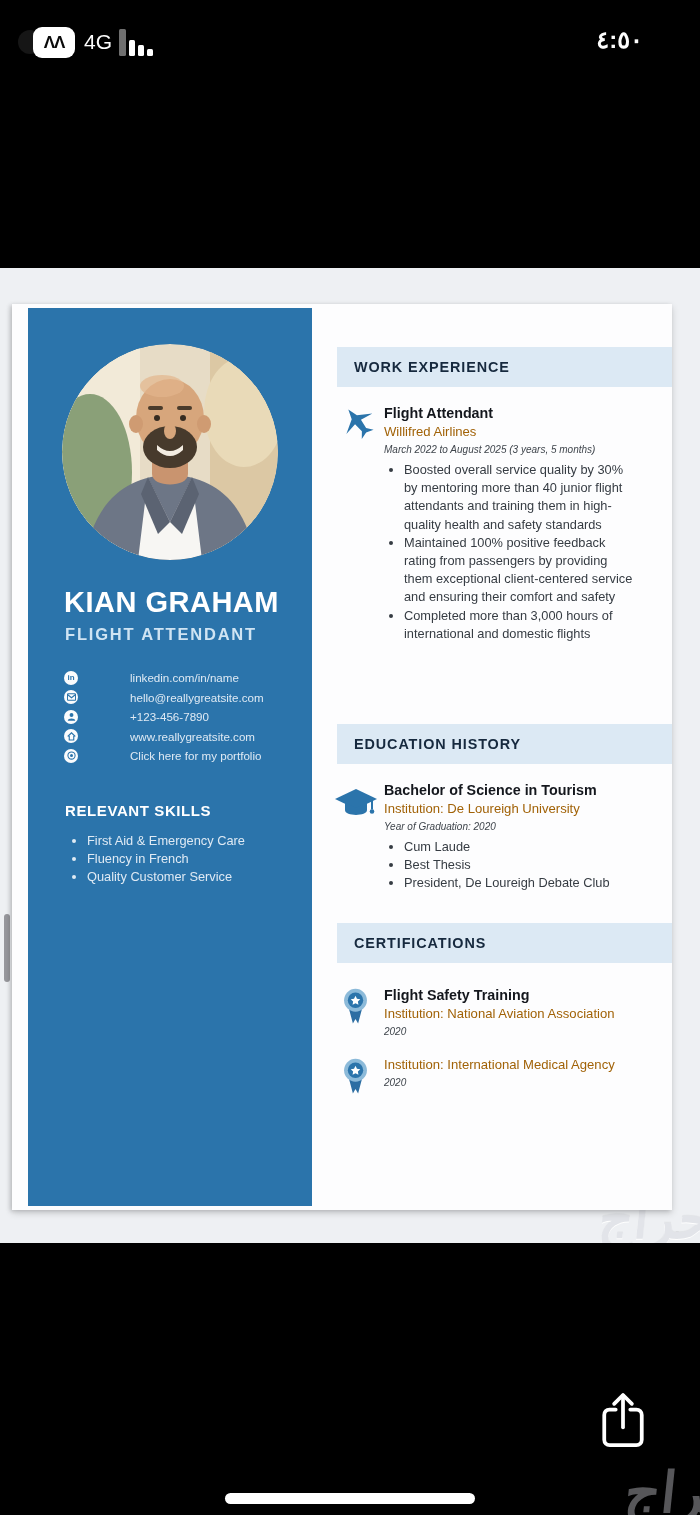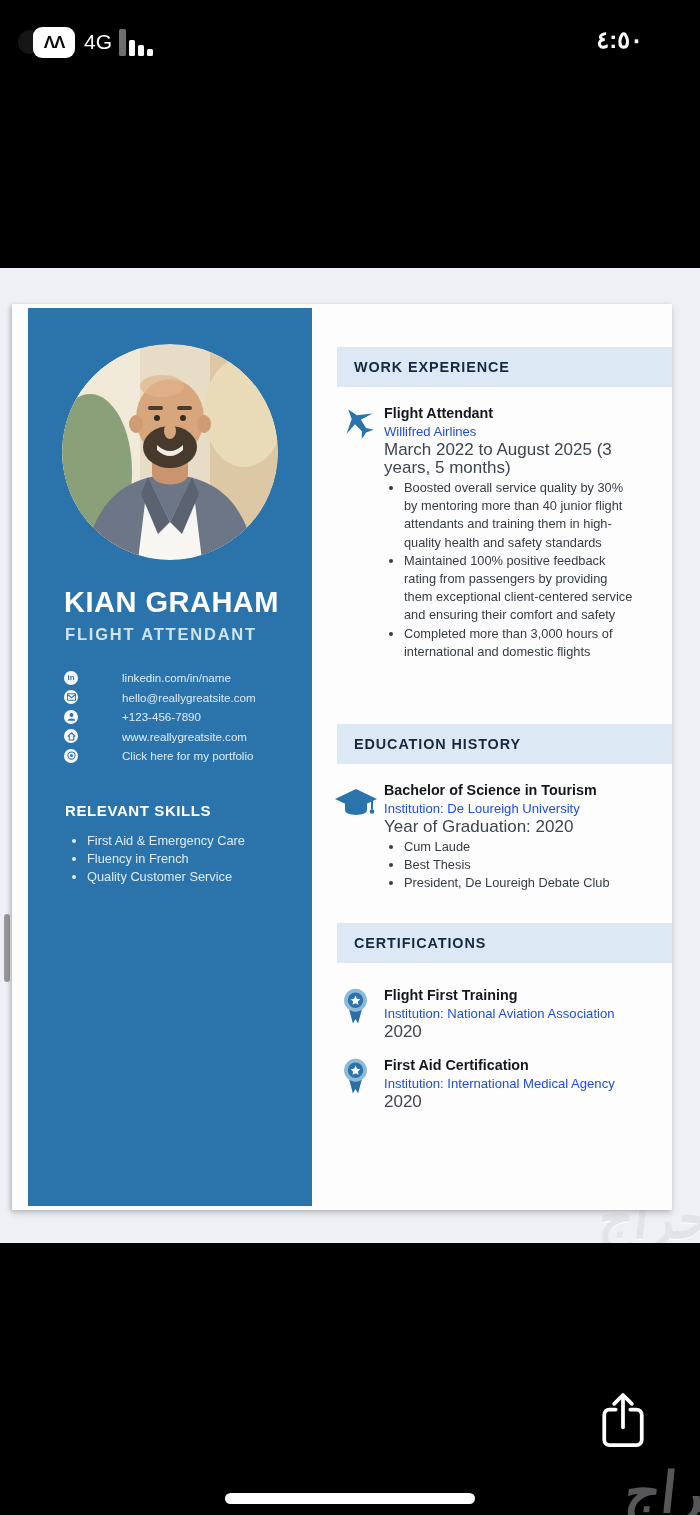--- a/index.html
+++ b/index.html
@@ -30,21 +30,21 @@
   
   .paper{position:absolute;left:12px;top:36px;width:660px;height:906px;background:#fdfdfe;
          box-shadow:-2px 1px 4px rgba(0,0,0,.14),0 3px 7px rgba(0,0,0,.16);}
 
   
   .sidebar{position:absolute;left:16px;top:4px;width:284px;height:898px;background:#2b74ab;}
   .photo{position:absolute;left:34px;top:36px;width:216px;height:216px;border-radius:50%;overflow:hidden;}
   .name{position:absolute;left:36px;top:278px;width:240px;color:#fff;font-size:29px;font-weight:800;letter-spacing:.5px;}
   .role{position:absolute;left:37px;top:317px;color:#cfe4f3;font-size:16.5px;font-weight:700;letter-spacing:1.8px;}
   .contact{position:absolute;left:36px;top:360px;margin:0;padding:0;list-style:none;}
-  .contact li{display:flex;align-items:center;gap:0;height:19.5px;}
+  .contact li{display:flex;align-items:center;gap:8px;height:19.5px;}
   .cicon{width:14px;height:14px;border-radius:50%;background:#fbfcfd;display:flex;align-items:center;justify-content:center;flex:0 0 14px;}
   .cicon svg{display:block;}
   .cicon .in-glyph{font-size:8px;font-weight:700;color:#2b74ab;line-height:1;}
   .ctext{color:#dfeaf4;font-size:11.6px;margin-left:44px;}
   .skills-h{position:absolute;left:37px;top:494px;color:#fff;font-size:15px;font-weight:800;letter-spacing:.6px;}
   .skills{position:absolute;left:42px;top:524px;margin:0;padding-left:17px;color:#dfeaf4;}
   .skills li{font-size:12.8px;line-height:18px;}
 
   
   .band{position:absolute;left:325px;width:335px;height:40px;background:#dce9f4;color:#16293e;
@@ -58,22 +58,22 @@
   .icon-cap{left:322px;top:483px;width:44px;height:34px;}
   .icon-rib1{left:330px;top:684px;width:27px;height:38px;}
   .icon-rib2{left:330px;top:754px;width:27px;height:38px;}
 
   .entry-text{position:absolute;left:372px;color:#3a4047;}
   .work-text{top:100px;width:250px;}
   .edu-text{top:477px;width:278px;}
   .cert1-text{top:682px;width:282px;}
   .cert2-text{top:752px;width:282px;}
   .e-title{color:#14171d;font-size:14.3px;font-weight:800;line-height:19px;}
-  .e-line{font-size:13.1px;line-height:18px;color:#1d4ed8;}
-  .e-italic{font-size:17px;line-height:18px;color:#3f454c;}
+  .e-line{font-size:13.1px;line-height:18px;color:#a16207;}
+  .e-italic{font-size:10px;line-height:18px;font-style:italic;color:#3f454c;}
   .e-bullets{margin:2px 0 0;padding-left:20px;}
   .e-bullets li{font-size:12.8px;line-height:18.2px;color:#363c43;}
   .e-bullets.tight li{line-height:18px;}
 
   
   .share-button{position:absolute;left:598px;top:1388px;width:50px;height:64px;cursor:pointer;}
   .bottom-watermark{position:absolute;right:-14px;top:1460px;font-size:56px;font-weight:700;color:#57575a;
                     transform:skewX(-6deg);}
   .home-indicator{position:absolute;left:225px;top:1493px;width:250px;height:11px;background:#fff;border-radius:6px;}
 </style>
@@ -225,32 +225,31 @@
       </div>
 
       <div class="band band-cert">CERTIFICATIONS</div>
       <svg class="entry-icon icon-rib1" viewBox="0 0 26 36">
         <polygon points="6,17 10.5,34 13,29.5 15.5,34 20,17" fill="#2d6ea3"></polygon>
         <circle cx="13" cy="11.5" r="11" fill="#8cbad9"></circle>
         <circle cx="13" cy="11.5" r="7.4" fill="#2b74ab"></circle>
         <path d="M13 7.2 l1.4 2.9 3.2 0.4 -2.3 2.2 0.55 3.1 -2.85 -1.5 -2.85 1.5 0.55 -3.1 -2.3 -2.2 3.2 -0.4 Z" fill="#ffffff"></path>
       </svg>
       <div class="entry-text cert1-text">
-        <div class="e-title">Flight First Training</div>
+        <div class="e-title">Flight Safety Training</div>
         <div class="e-line">Institution: National Aviation Association</div>
         <div class="e-italic">2020</div>
       </div>
       <svg class="entry-icon icon-rib2" viewBox="0 0 26 36">
         <polygon points="6,17 10.5,34 13,29.5 15.5,34 20,17" fill="#2d6ea3"></polygon>
         <circle cx="13" cy="11.5" r="11" fill="#8cbad9"></circle>
         <circle cx="13" cy="11.5" r="7.4" fill="#2b74ab"></circle>
         <path d="M13 7.2 l1.4 2.9 3.2 0.4 -2.3 2.2 0.55 3.1 -2.85 -1.5 -2.85 1.5 0.55 -3.1 -2.3 -2.2 3.2 -0.4 Z" fill="#ffffff"></path>
       </svg>
       <div class="entry-text cert2-text">
-        <div class="e-title">First Aid Certification</div>
         <div class="e-line">Institution: International Medical Agency</div>
         <div class="e-italic">2020</div>
       </div>
 
     </div>
   </div>
 
   <div class="share-button">
     <svg viewBox="0 0 48 60" width="50" height="64">
       <g fill="none" stroke="#ffffff" stroke-width="3.6" stroke-linecap="round" stroke-linejoin="round">

